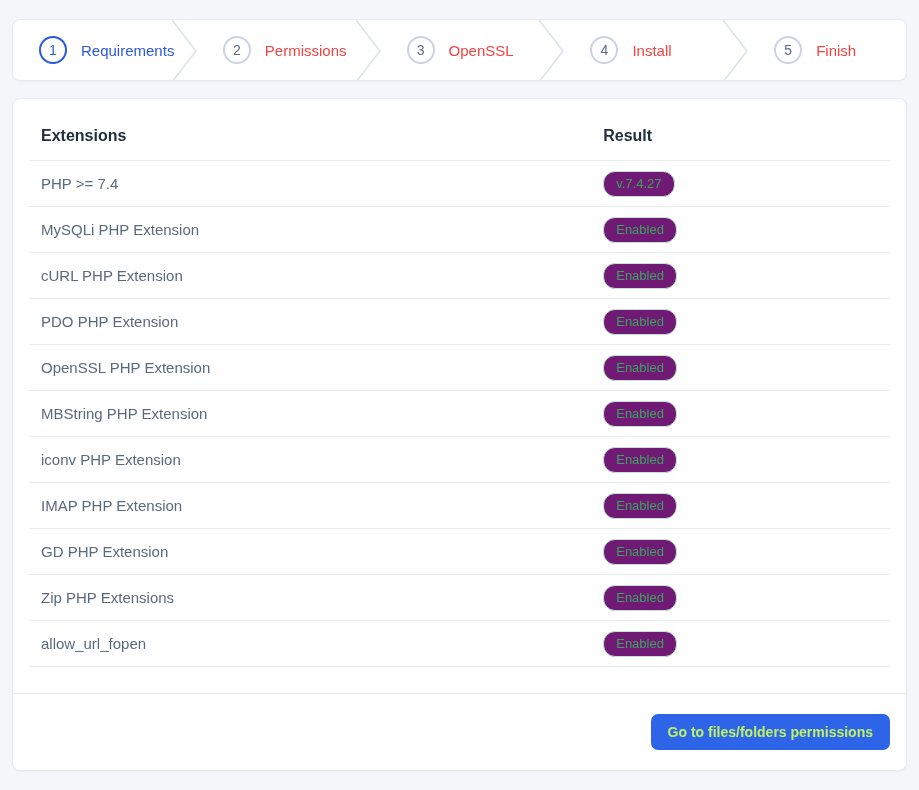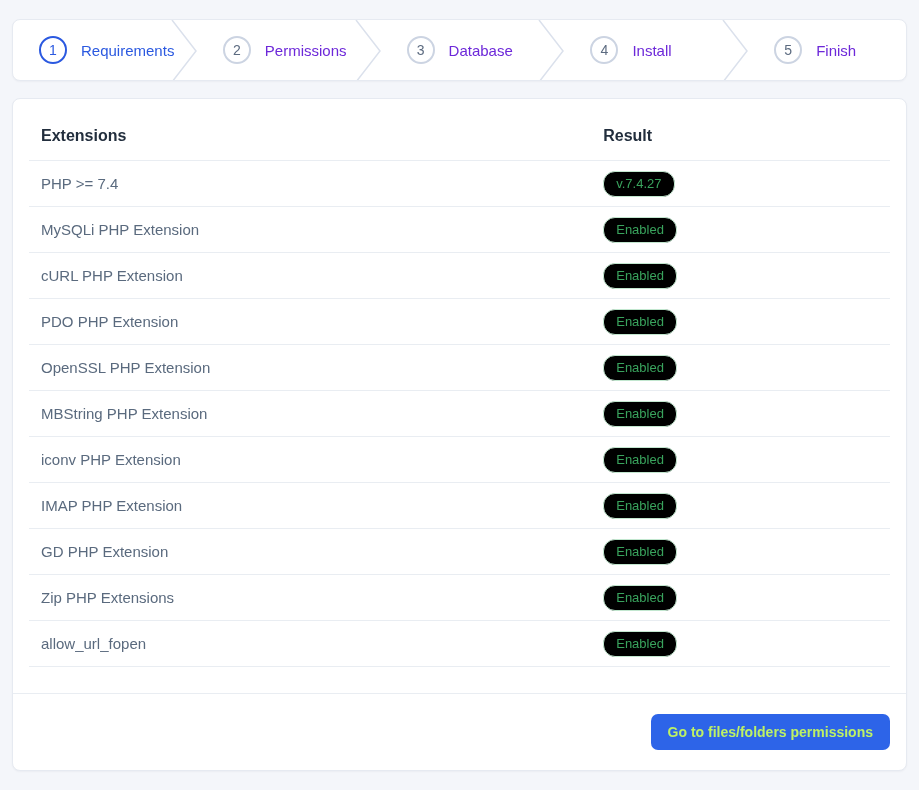--- a/index.html
+++ b/index.html
@@ -33,21 +33,21 @@
   .step-circle {
     width:28px; height:28px; flex:none;
     border-radius:50%;
     border:2px solid #ccd4e2;
     color:#5c6b80;
     font-size:14px;
     display:flex; align-items:center; justify-content:center;
   }
   .step-label {
     font-size:15px;
-    color:#6d28d9;
+    color:#ef4444;
     white-space:nowrap;
   }
   .step.active .step-circle { border-color:#2b59e0; color:#2b59e0; }
   .step.active .step-label  { color:#2b59e0; }
   .step-sep { width:26px; flex:none; }
   .step-sep svg { display:block; width:26px; height:62px; }
 
   
   .card {
     margin-top:17px;
@@ -72,21 +72,21 @@
   }
   td {
     font-size:15px;
     color:#5a6a7e;
     padding:0 12px;
     height:46px;
     border-bottom:1px solid #e9edf2;
   }
   .badge {
     display:inline-block;
-    background:#000000;
+    background:#701a75;
     border:1px solid #c2e7cf;
     color:#39a35d;
     font-size:13px;
     line-height:1;
     padding:5px 12px 6px;
     border-radius:12px;
   }
 
   .card-footer {
     border-top:1px solid #e9edf2;
@@ -130,21 +130,21 @@
     </div>
 
     <div class="step-sep">
       <svg viewBox="0 0 26 62" preserveAspectRatio="none">
           <path d="M1 0 L25 31 L1 62" fill="none" stroke="#dbe1ec" stroke-width="1.5"></path>
         </svg>
     </div>
 
     <div class="step">
       <span class="step-circle">3</span>
-      <span class="step-label">Database</span>
+      <span class="step-label">OpenSSL</span>
     </div>
 
     <div class="step-sep">
       <svg viewBox="0 0 26 62" preserveAspectRatio="none">
           <path d="M1 0 L25 31 L1 62" fill="none" stroke="#dbe1ec" stroke-width="1.5"></path>
         </svg>
     </div>
 
     <div class="step">
       <span class="step-circle">4</span>

